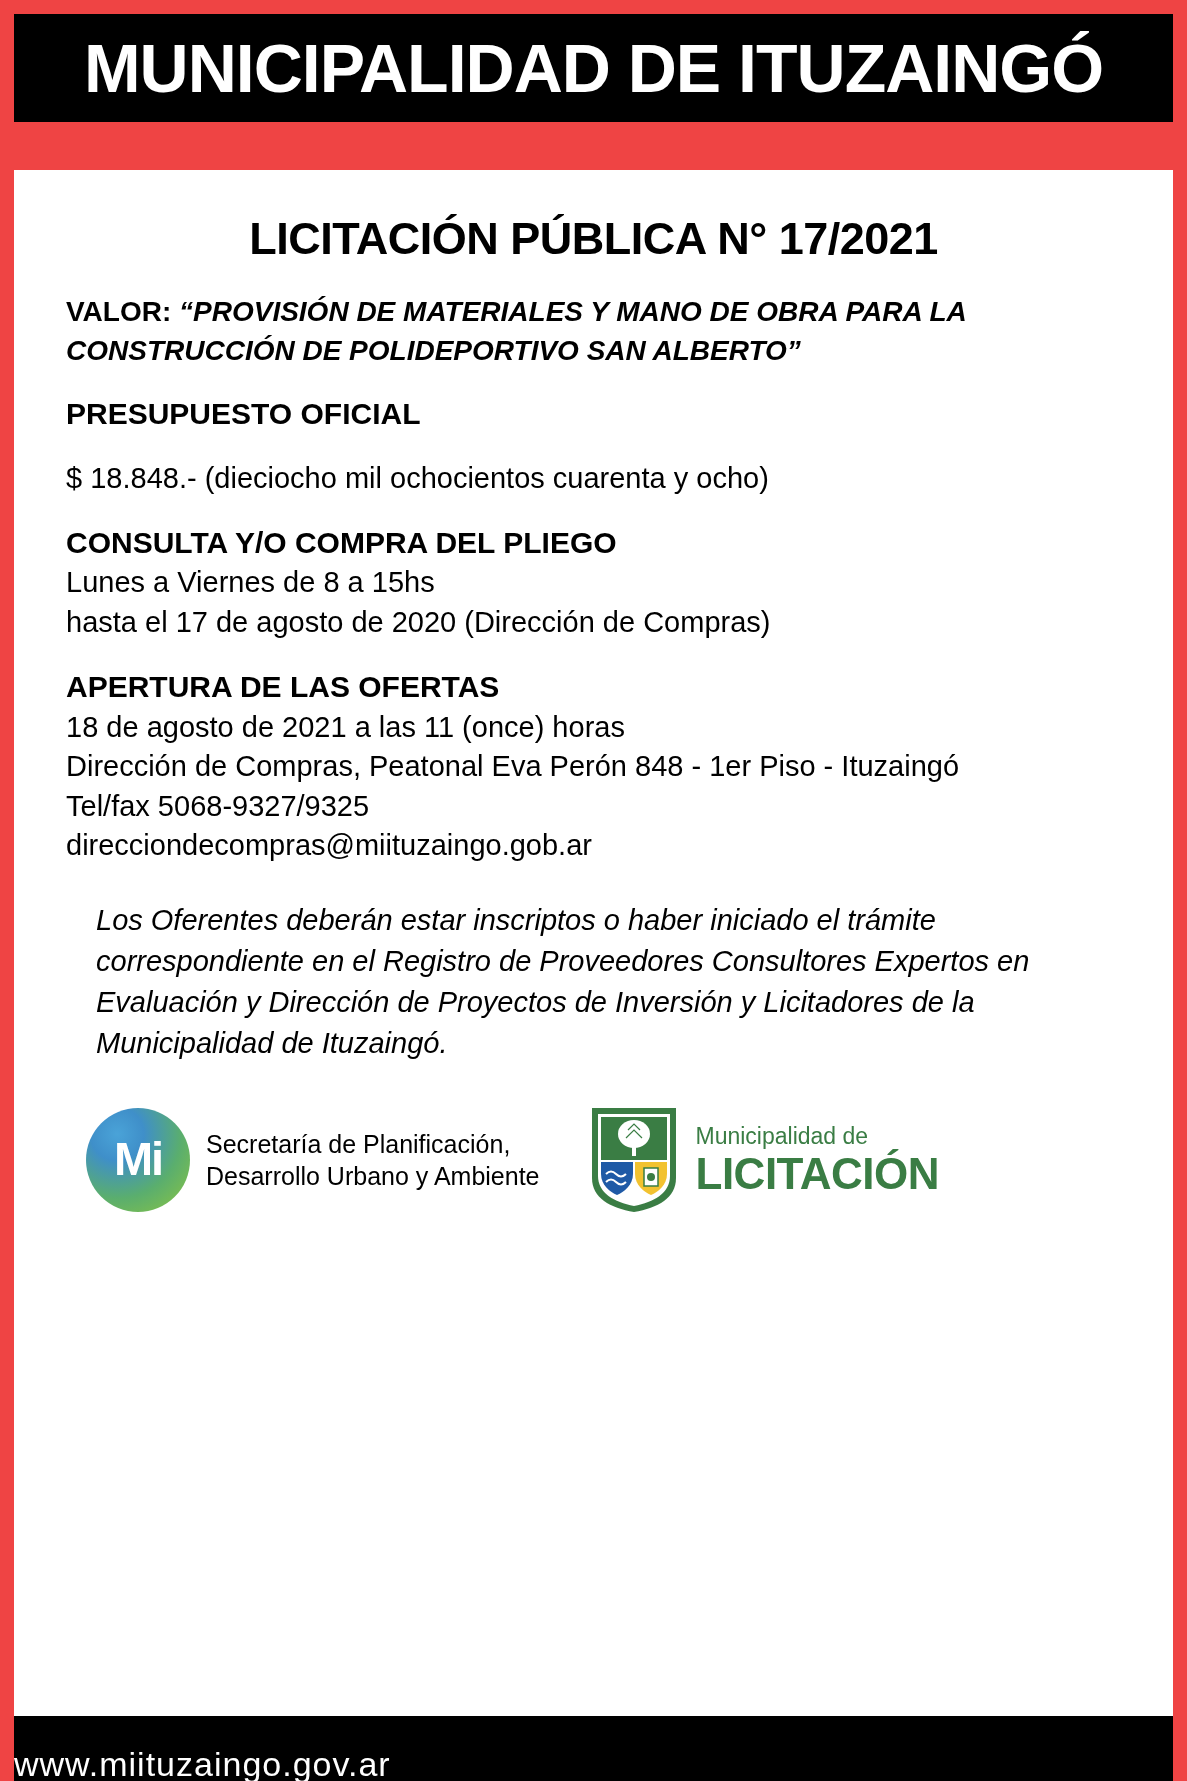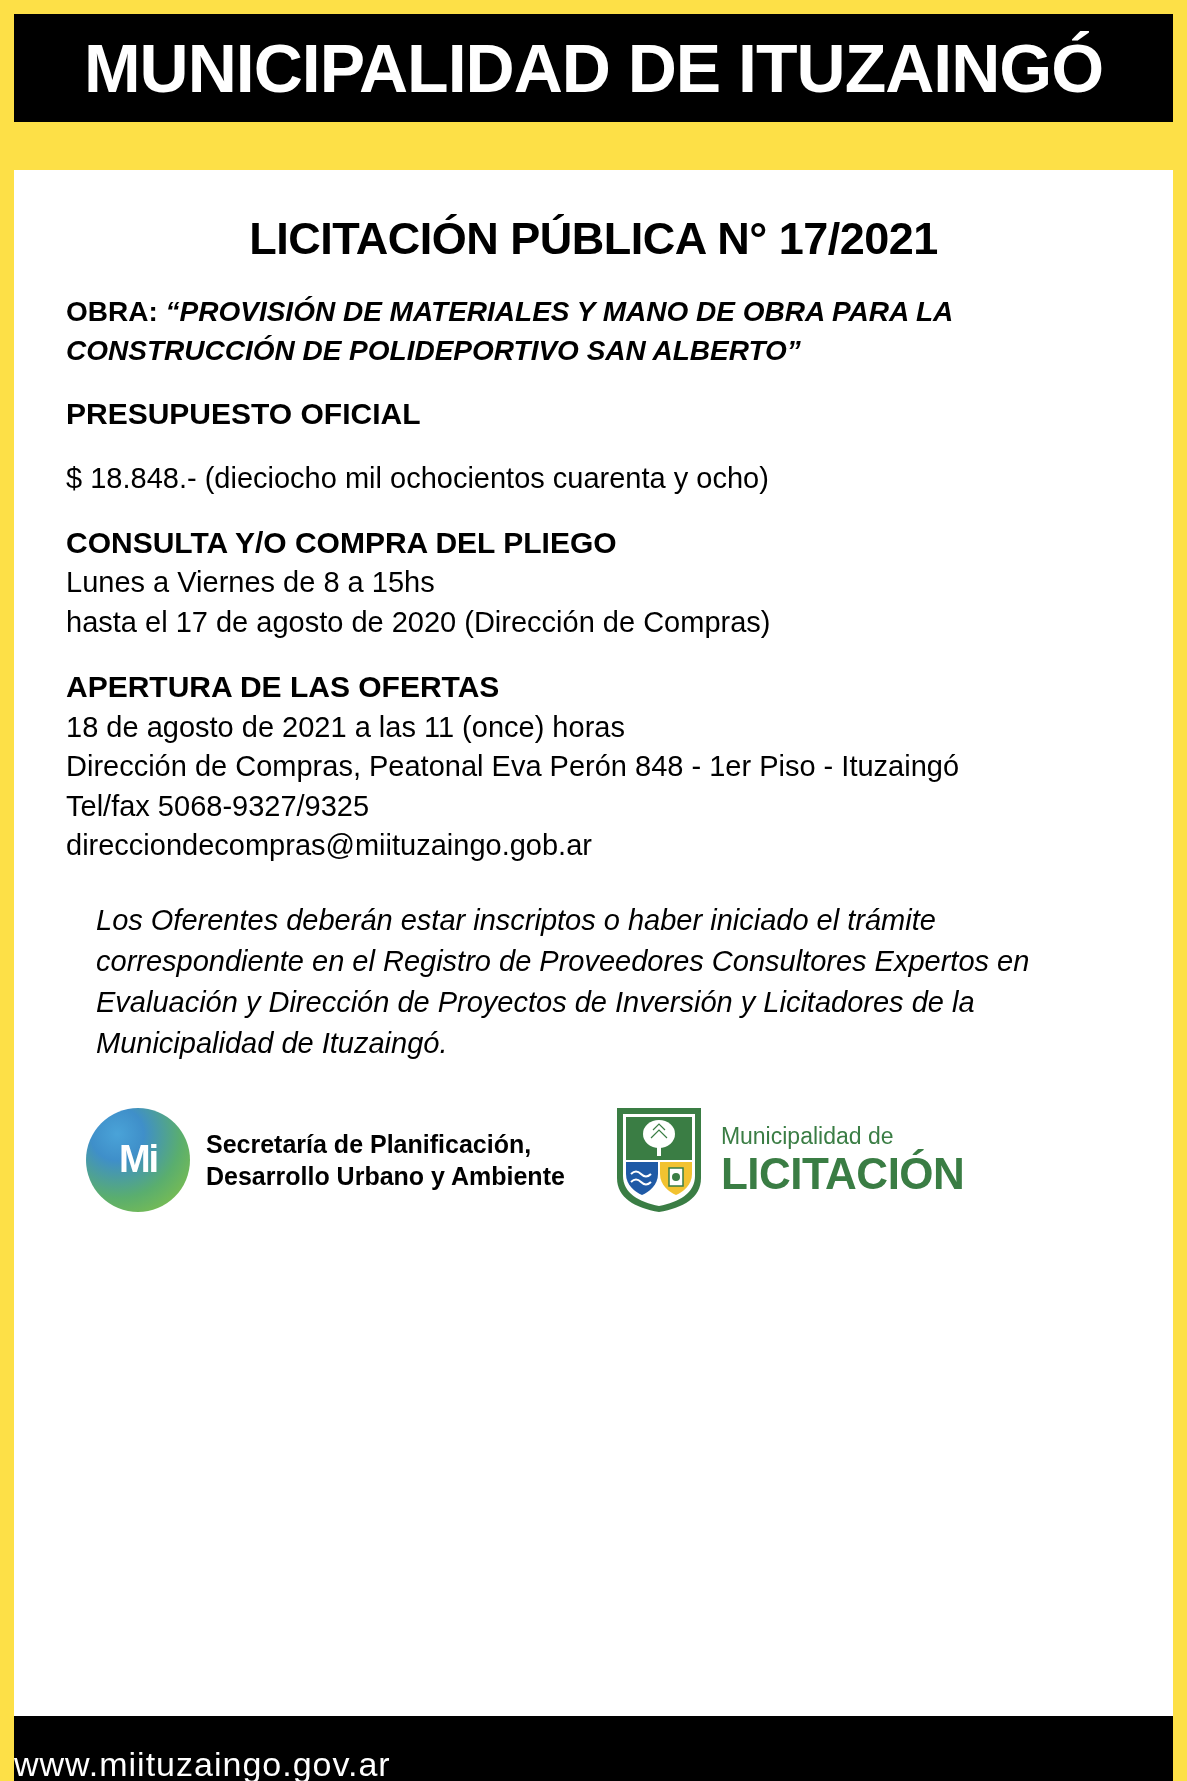--- a/index.html
+++ b/index.html
@@ -10,21 +10,21 @@
   body {
     width: 1187px;
     height: 1781px;
     font-family: "Liberation Sans", sans-serif;
     color: #000000;
   }
   .poster {
     position: relative;
     width: 1187px;
     height: 1781px;
-    background: #fde047;
+    background: #ef4444;
     box-sizing: border-box;
     padding: 14px 14px 0 14px;
   }
   
   .header-band {
     background: #000000;
     height: 108px;
     display: flex;
     align-items: center;
     justify-content: center;
@@ -110,28 +110,28 @@
     background: radial-gradient(circle at 30% 25%, #4aa3d8 0%, #3f8fc9 25%, #5aae6e 60%, #8dc63f 100%);
     position: relative;
     flex: 0 0 auto;
   }
   .mi-badge .mi-text {
     position: absolute;
     left: 0; right: 0; top: 50%;
     transform: translateY(-52%);
     text-align: center;
     color: #ffffff;
-    font-size: 38px;
+    font-size: 47px;
     font-weight: bold;
     font-family: "Liberation Sans", sans-serif;
     letter-spacing: -2px;
   }
   .sec-text {
     font-size: 25px;
-    font-weight: bold;
+    font-weight: normal;
     line-height: 1.28;
   }
   .shield {
     width: 92px;
     height: 112px;
     flex: 0 0 auto;
   }
   .muni-text-small {
     font-size: 23px;
     color: #3a7d44;
@@ -165,21 +165,21 @@
 
   <div class="header-band">
     <div class="header-title">MUNICIPALIDAD DE ITUZAINGÓ</div>
   </div>
 
   <div class="body-card">
 
     <div class="doc-title">LICITACIÓN PÚBLICA N° 17/2021</div>
 
     <div class="obra-line">
-      <span class="obra-label">OBRA:</span>
+      <span class="obra-label">VALOR:</span>
       <span class="obra-text">“PROVISIÓN DE MATERIALES Y MANO DE OBRA PARA LA CONSTRUCCIÓN DE POLIDEPORTIVO SAN ALBERTO”</span>
     </div>
 
     <div class="section">
       <div class="section-head">PRESUPUESTO OFICIAL</div>
     </div>
 
     <div class="section">
       <div class="section-line">$ 18.848.- (dieciocho mil ochocientos cuarenta y ocho)</div>
     </div>

